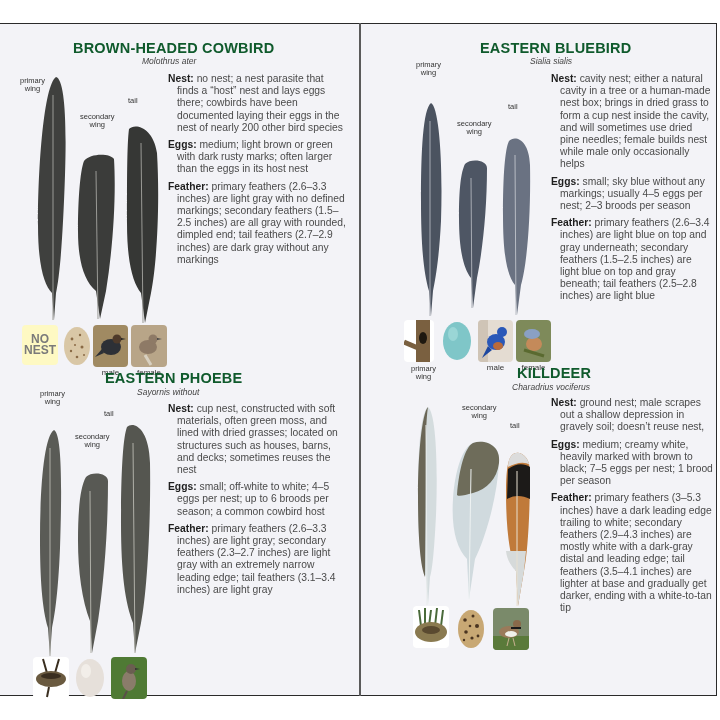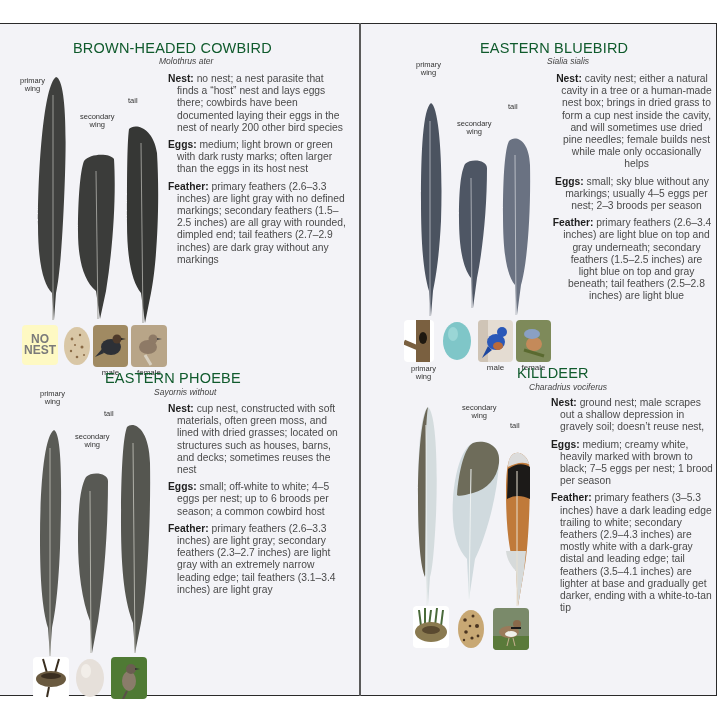--- a/index.html
+++ b/index.html
@@ -5,22 +5,22 @@
   html, body { margin:0; padding:0; }
   body { width:720px; height:720px; background:#ffffff; position:relative; overflow:hidden;
          font-family:"Liberation Sans", "DejaVu Sans", sans-serif; color:#3a3a3a; }
   .frame { position:absolute; left:0; top:23px; width:717px; height:673px;
            border:1.5px solid #2a2a2a; border-left:none; background:#f3f3f7; box-sizing:border-box; }
   .spine { position:absolute; left:359px; top:23px; width:2px; height:673px; background:#5a5a5a; }
   .page { position:absolute; top:23px; height:673px; }
   .page.left { left:0; width:359px; }
   .page.right { left:361px; width:356px;border-radius:31px; }
   .section { position:absolute; left:0; width:100%; }
-  .title { position:absolute; font-weight:normal; color:#0f5a2c; font-size:14.5px; letter-spacing:0.2px; white-space:nowrap; }
-  .sci { position:absolute; font-style:italic; font-size:8.5px; color:#444; white-space:nowrap;margin-left:17px; }
+  .title { position:absolute; font-weight:bold; color:#0f5a2c; font-size:14.5px; letter-spacing:0.2px; white-space:nowrap; }
+  .sci { position:absolute; font-style:italic; font-size:8.5px; color:#444; white-space:nowrap; }
   .text { position:absolute; font-size:10.3px; line-height:12.2px; color:#4a4a4a; }
   .para { margin:0 0 5px 0; padding-left:9px; text-indent:-9px; }
   .para b { color:#1e1e1e; font-weight:bold; }
   .flabel { position:absolute; font-size:7.5px; line-height:8px; text-align:center; color:#333; white-space:nowrap; }
   .feather { position:absolute; }
   .thumb { position:absolute; border-radius:4px; overflow:hidden; }
   .cap { position:absolute; font-size:8px; color:#333; text-align:center; }
   .nonest { position:absolute; background:#fef9c3; border-radius:4px; font-weight:bold; color:#7a7a7a;
             font-size:12px; line-height:11px; text-align:center; display:flex; align-items:center; justify-content:center; }
 </style>
@@ -181,21 +181,21 @@
     </svg>
     <div class="cap" style="left:117px;top:340px;width:35px;">male</div>
     <svg class="thumb" style="left:155px;top:297px;" width="35" height="42" viewBox="0 0 35 42">
       <rect width="35" height="42" fill="#7e8a5a"></rect>
       <ellipse cx="18" cy="24" rx="8" ry="7" fill="#c48a5a"></ellipse>
       <ellipse cx="16" cy="14" rx="8" ry="5" fill="#8aa0c4"></ellipse>
       <path d="M8 30 L28 36" stroke="#5a6a30" stroke-width="3"></path>
     </svg>
     <div class="cap" style="left:155px;top:340px;width:35px;">female</div>
 
-    <div class="text" style="left:190px;top:50px;width:162px;text-align:center;">
+    <div class="text" style="left:190px;top:50px;width:162px;">
       <p class="para"><b>Nest:</b> <span>cavity nest; either a natural cavity in a tree or a human-made nest box; brings in dried grass to form a cup nest inside the cavity, and will sometimes use dried pine needles; female builds nest while male only occasionally helps</span></p>
       <p class="para"><b>Eggs:</b> <span>small; sky blue without any markings; usually 4–5 eggs per nest; 2–3 broods per season</span></p>
       <p class="para"><b>Feather:</b> <span>primary feathers (2.6–3.4 inches) are light blue on top and gray underneath; secondary feathers (1.5–2.5 inches) are light blue on top and gray beneath; tail feathers (2.5–2.8 inches) are light blue</span></p>
     </div>
   </div>
 
   <div class="section" style="top:0;height:673px;">
     <div class="title" style="left:156px;top:342px;">KILLDEER</div>
     <div class="sci" style="left:151px;top:359px;">Charadrius vociferus</div>
 

